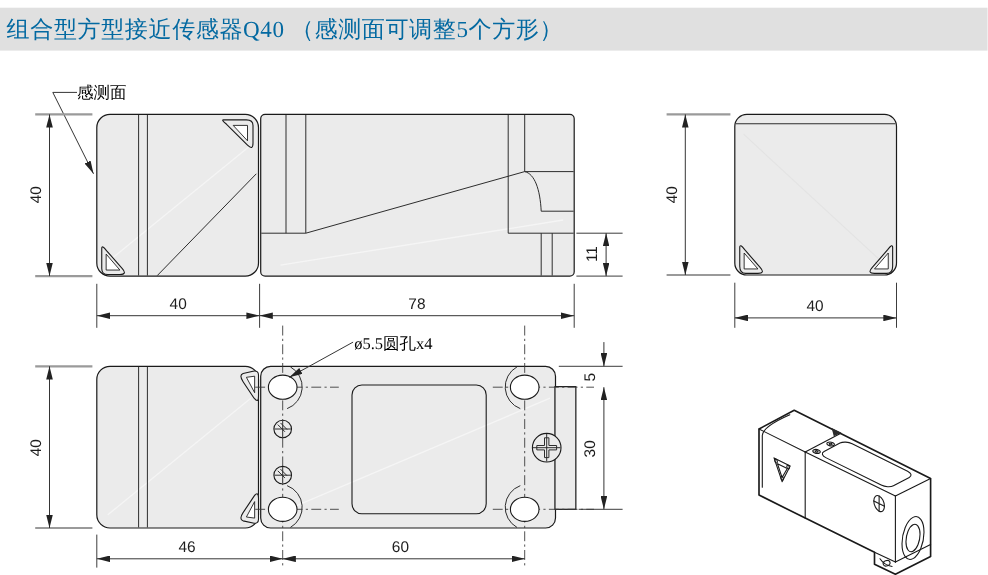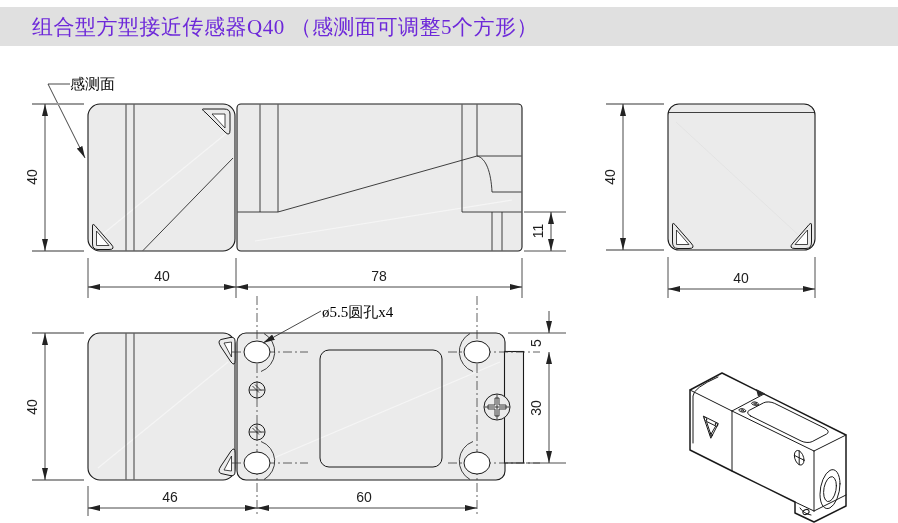--- a/index.html
+++ b/index.html
@@ -1,21 +1,21 @@
 <!DOCTYPE html>
 <html><head>
 <meta charset="utf-8">
 <style>
   html,body{margin:0;padding:0;background:#fff;}
   .page{position:relative;width:898px;height:523px;background:#fff;overflow:hidden;
         font-family:"Liberation Sans",sans-serif;}
   .titlebar{position:absolute;left:0;top:7px;width:898px;height:39px;background:#e0e0e0;
             display:flex;align-items:center;}
-  .titlebar span{padding-left:32px;font-family:"Liberation Serif","DejaVu Serif",serif;
-                 font-size:21px;color:#6d28d9;letter-spacing:.5px;white-space:nowrap;}
+  .titlebar span{padding-left:6px;font-family:"Liberation Serif","DejaVu Serif",serif;
+                 font-size:21px;color:#0369a1;letter-spacing:.5px;white-space:nowrap;}
   svg{position:absolute;left:0;top:0;}
   .part{fill:#ebebeb;stroke:#1a1a1a;stroke-width:1.1;}
   .ln{stroke:#1a1a1a;stroke-width:1;fill:none;}
   .thin{stroke:#2b2b2b;stroke-width:.9;fill:none;}
   .hl{stroke:#f5f5f5;stroke-width:1.2;fill:none;}
   .hl2{stroke:#e3e3e3;stroke-width:1;fill:none;}
   .wedge{fill:#ebebeb;stroke:#1a1a1a;stroke-width:1;}
   .wedgein{fill:#ffffff;stroke:#1a1a1a;stroke-width:.8;}
   .hole{fill:#ffffff;stroke:#1a1a1a;stroke-width:1;}
   .ext{stroke:#9a9a9a;stroke-width:2;fill:none;}

